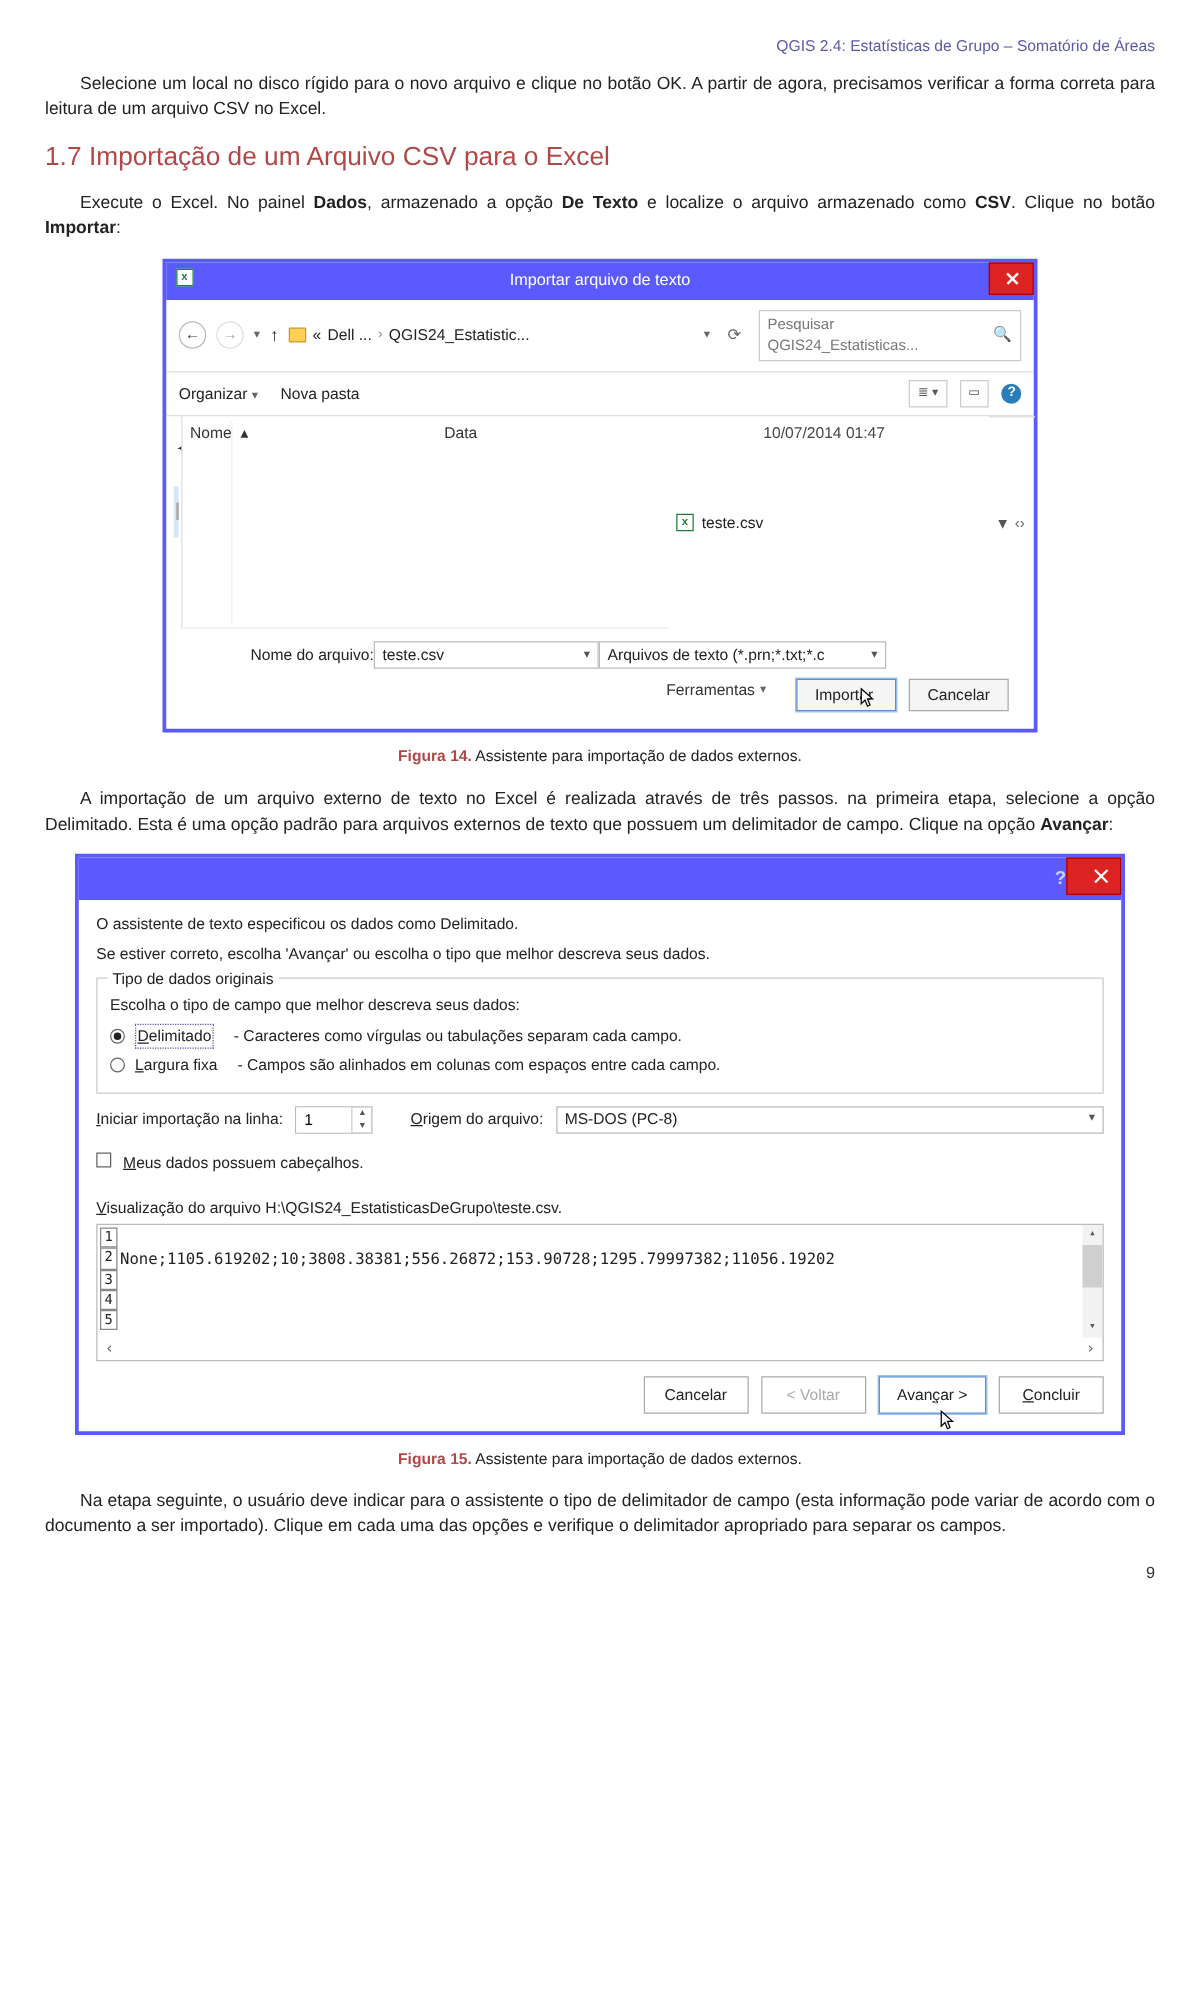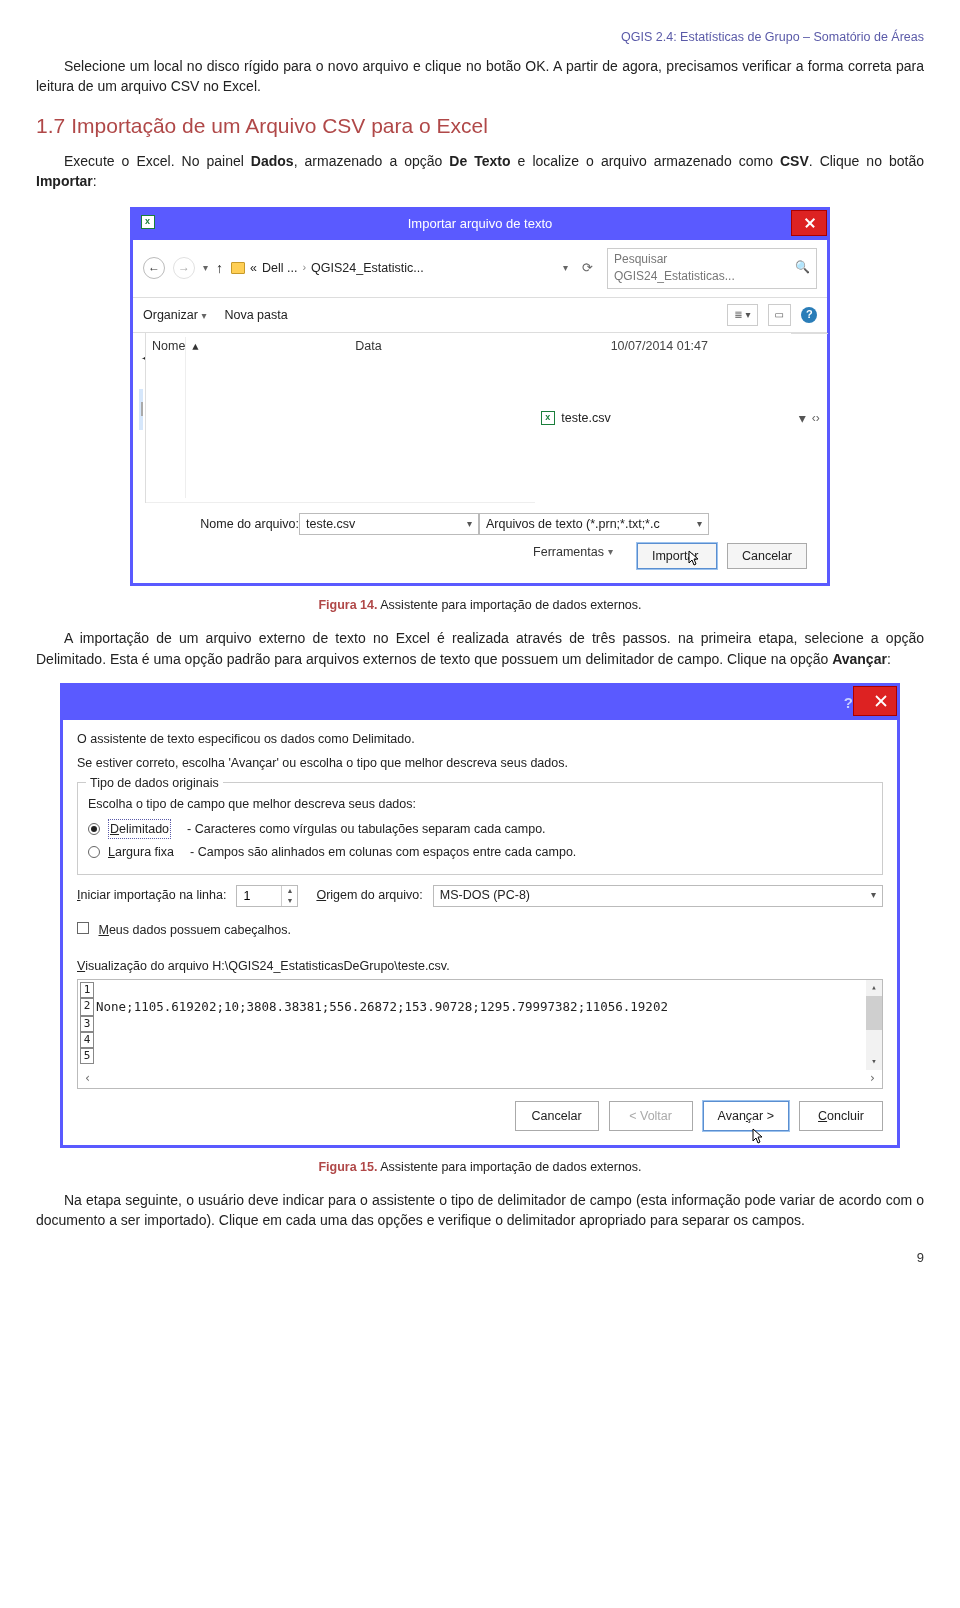--- a/index.html
+++ b/index.html
@@ -283,21 +283,21 @@
 
     <div class="row-fl" style="margin-bottom:14px">
       <span><span class="ulike">I</span><span>niciar importação na linha:</span></span>
       <span class="spin">
         <input value="1" style="">
         <span class="ud">
             <span>▲</span>
             <span>▼</span>
           </span>
       </span>
-      <span style="margin-left:8px"><span class="ulike">O</span><span>rigem do arquivo:</span></span>
+      <span style="margin-left:20px"><span class="ulike">O</span><span>rigem do arquivo:</span></span>
       <div class="combo" style="flex:1">
         <span>MS-DOS (PC-8)</span>
           <span class="caret">▾</span>
       </div>
     </div>
 
     <div style="margin:14px 0 18px">
       <span class="chk"></span>
       <span><span class="ulike">M</span><span>eus dados possuem cabeçalhos.</span></span>
     </div>

